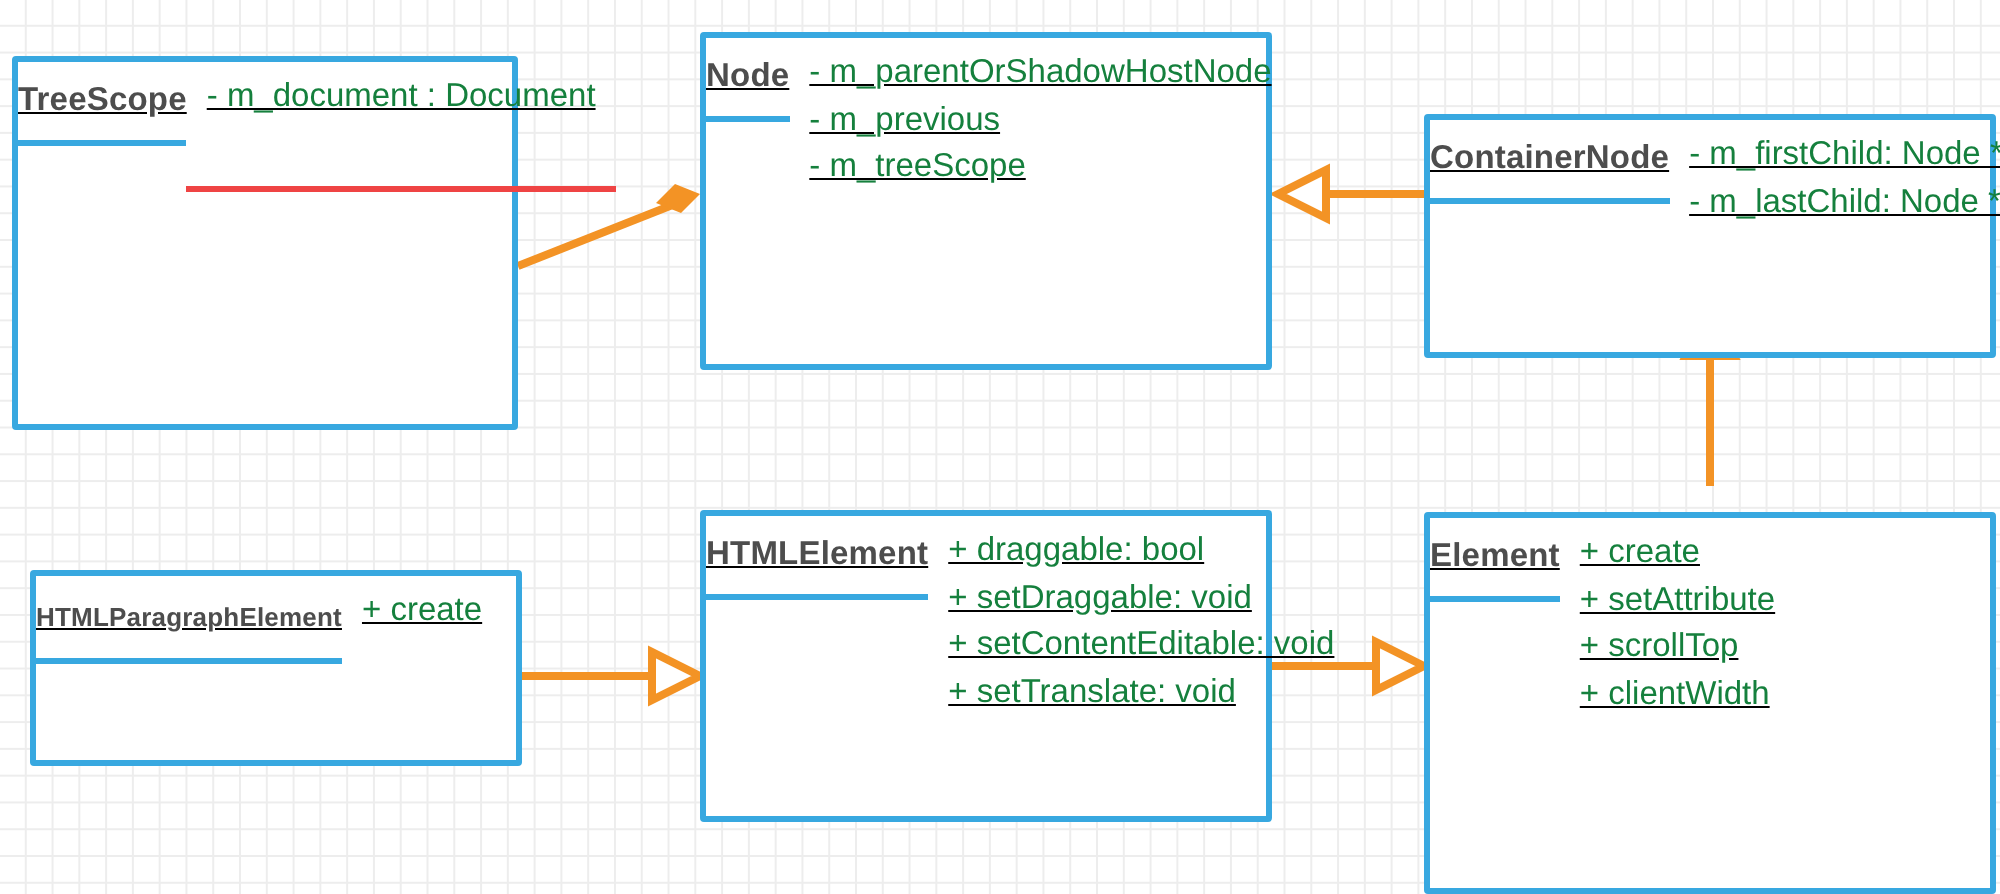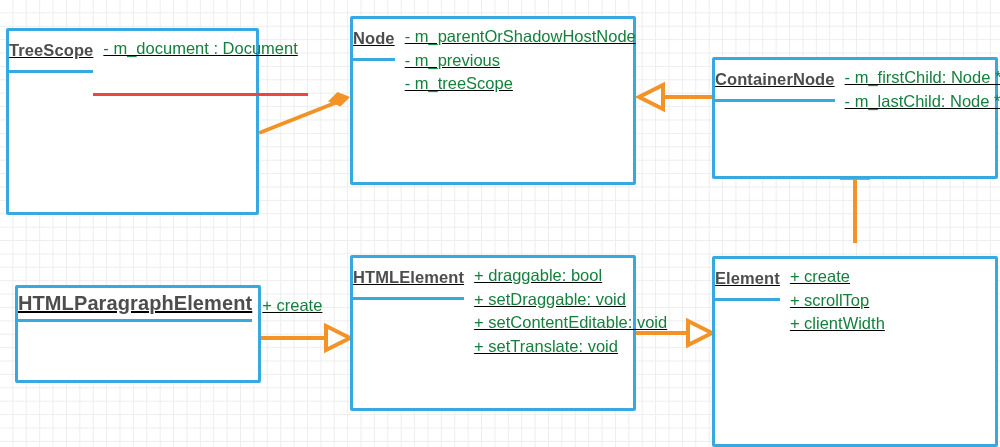--- a/index.html
+++ b/index.html
@@ -117,38 +117,39 @@
 
   <div class="uml-class" style="left:712px; top:36px; width:286px; height:122px;margin-top:21px;">
     <div class="uml-title" style="height:42px;">ContainerNode</div>
     <div class="uml-compartment">
       <div class="uml-member">- m_firstChild: Node *</div>
       <div class="uml-member">- m_lastChild: Node *</div>
     </div>
   </div>
 
   <div class="uml-class" style="left:15px; top:285px; width:246px; height:98px;">
-    <div class="uml-title" style="height:34px; font-size:20px;">HTMLParagraphElement</div>
+    <div class="uml-title" style="height:44px; font-size:13px;">HTMLParagraphElement</div>
     <div class="uml-compartment">
       <div class="uml-member">+ create</div>
     </div>
   </div>
 
   <div class="uml-class" style="left:350px; top:255px; width:286px; height:156px;">
     <div class="uml-title" style="height:42px;">HTMLElement</div>
     <div class="uml-compartment">
       <div class="uml-member">+ draggable: bool</div>
       <div class="uml-member">+ setDraggable: void</div>
       <div class="uml-member">+ setContentEditable: void</div>
       <div class="uml-member">+ setTranslate: void</div>
     </div>
   </div>
 
   <div class="uml-class" style="left:712px; top:256px; width:286px; height:191px;">
     <div class="uml-title" style="height:42px;">Element</div>
     <div class="uml-compartment">
       <div class="uml-member">+ create</div>
+      <div class="uml-member">+ setAttribute</div>
       <div class="uml-member">+ scrollTop</div>
       <div class="uml-member">+ clientWidth</div>
     </div>
   </div>
 
 </div>
 
 </body></html>

